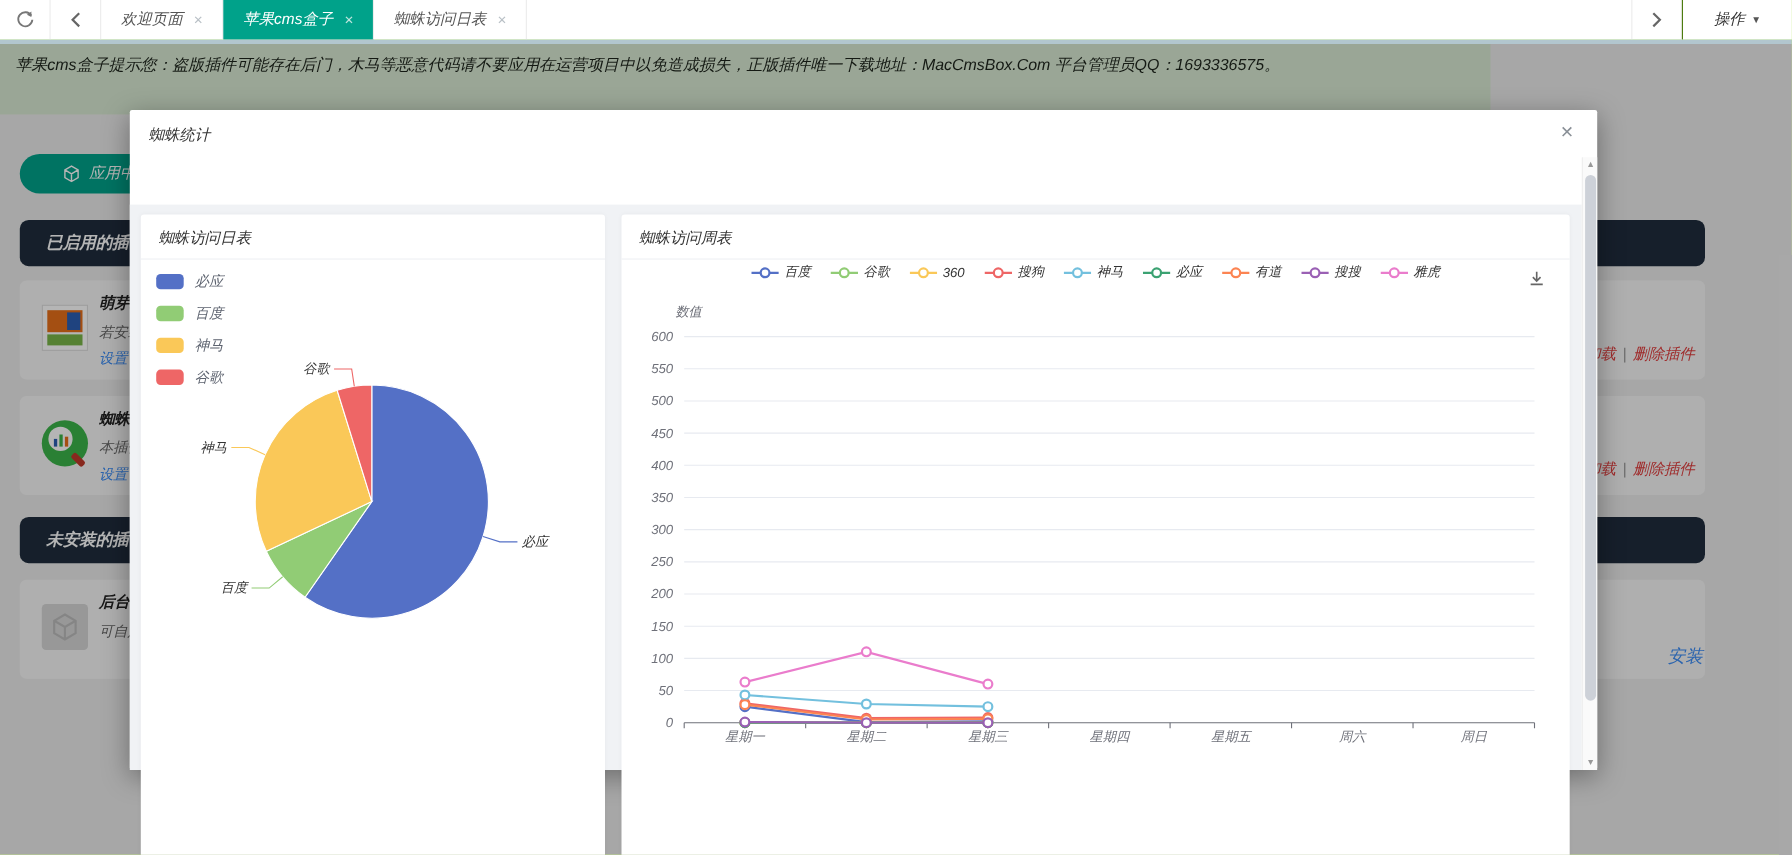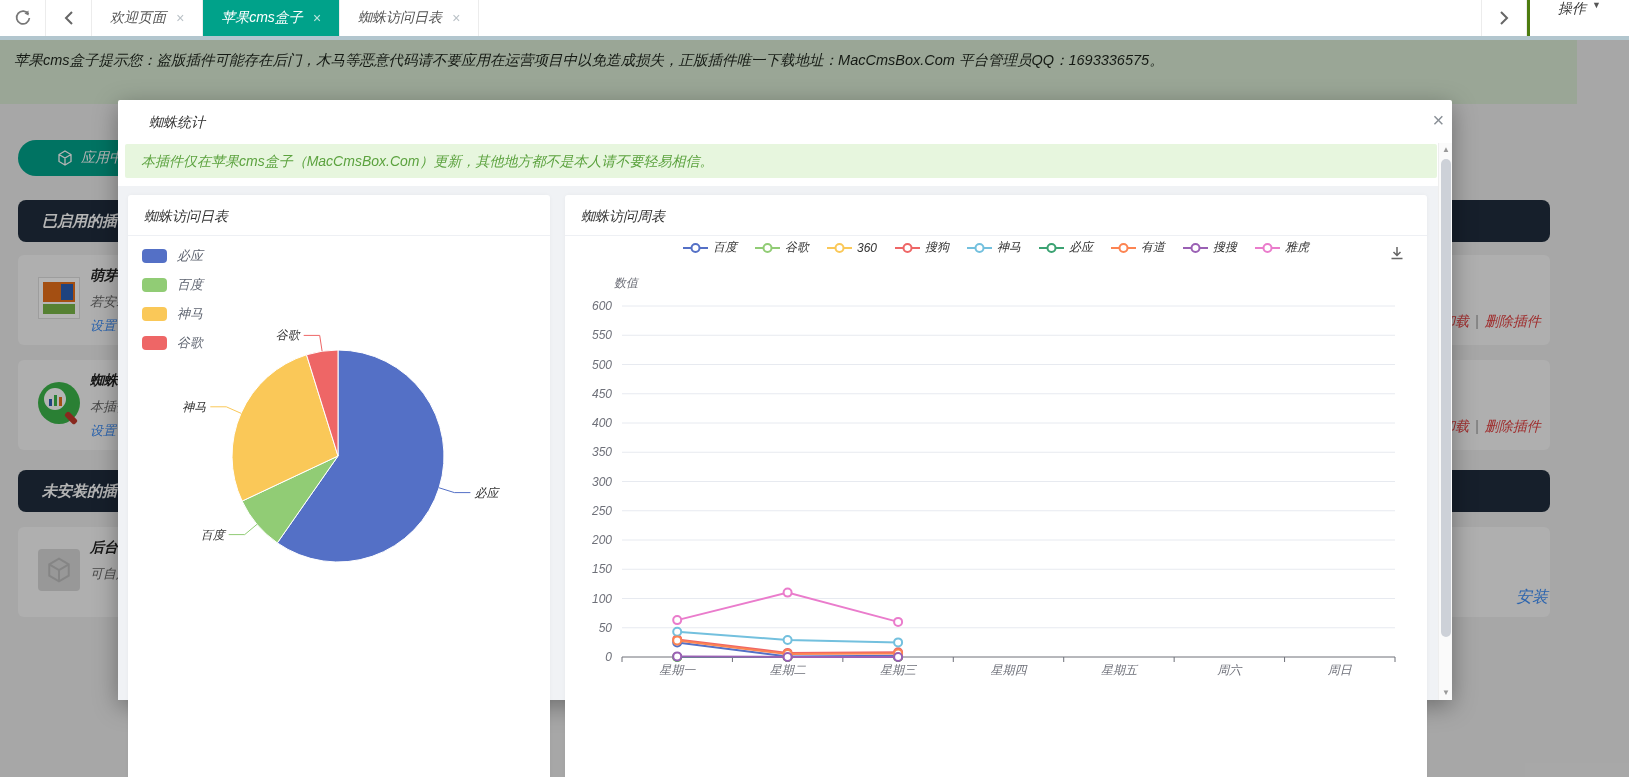--- a/index.html
+++ b/index.html
@@ -7,27 +7,27 @@
   #app { position:relative; width:1629px; height:777px; overflow:hidden; background:#bef264;font-style:italic; }
 
   
   .tabbar { position:absolute; left:0; top:0; width:1629px; height:36px; background:#fff; z-index:60; display:flex; align-items:stretch; }
   .tb-btn { width:46px; display:flex; align-items:center; justify-content:center; border-right:1px solid #ececec; cursor:pointer; color:#777; }
   .tab { display:flex; align-items:center; padding:0 18px; border-right:1px solid #ececec; font-size:14px; color:#555; cursor:pointer; white-space:nowrap; }
   .tab .tab-close { margin-left:10px; color:#b9c0c6; font-size:14px; }
   .tab.active { background:#00a28a; color:#fff; }
   .tab.active .tab-close { color:#bfe6de; }
   .tb-right { margin-left:auto; display:flex; align-items:stretch; }
-  .tb-action { display:flex; align-items:flex-start; padding:0 28px; font-size:14px; color:#333; border-left:3px solid #4d7c0f; cursor:pointer; }
+  .tb-action { display:flex; align-items:center; padding:0 28px; font-size:14px; color:#333; border-left:1px solid #4d7c0f; cursor:pointer; }
   .tb-action .caret { font-size:9px; color:#555; margin-left:6px; }
   .tab-underline { position:absolute; left:0; top:36px; width:1629px; height:4px; background:#b2c6ce; z-index:60; }
 
   
   .bgpage { position:absolute; left:0; top:40px; width:1629px; height:737px; z-index:1; background:#ececec; }
-  .warnbar { position:absolute; left:0; top:0; width:1577px; height:64px; background:#d9ead3; color:#1d241c; font-size:14.5px; padding:9px 14px; line-height:23px; }
+  .warnbar { position:absolute; left:0; top:0; width:1355px; height:64px; background:#d9ead3; color:#1d241c; font-size:14.5px; padding:9px 14px; line-height:23px; }
   .appcenter-btn { position:absolute; left:18px; top:100px; width:158px; height:36px; background:#00a28a; border-radius:18px; color:#fff; font-size:14px; display:flex; align-items:center; justify-content:center; gap:8px; cursor:pointer; }
   .sec-header { position:absolute; left:18px; width:1532px; height:42px; background:#1f2d3d; border-radius:8px; color:#fff; font-size:15px; font-weight:bold; line-height:42px; padding-left:24px; }
   .plug-card { position:absolute; left:18px; width:1532px; height:90px; background:#f7f7f7; border-radius:6px; }
   .plug-icon { position:absolute; left:20px; top:22px; width:42px; height:42px; }
   .plug-title { position:absolute; left:72px; top:12px; font-size:14px; font-weight:bold; color:#222; white-space:nowrap; }
   .plug-desc { position:absolute; left:72px; top:38px; font-size:13px; color:#666; white-space:nowrap; }
   .plug-settings { position:absolute; left:72px; top:62px; font-size:13px; color:#3d8df5; cursor:pointer; }
   .plug-links { position:absolute; left:1423px; top:58px; font-size:14px; color:#e03e3e; white-space:nowrap; }
   .plug-links .sep { color:#999; margin:0 6px; }
   .plug-links span { cursor:pointer; }
@@ -39,21 +39,21 @@
   .icon2 { background:#3cb54a; border-radius:50%; position:relative; }
   .icon2 .lens { position:absolute; left:6px; top:6px; width:22px; height:22px; background:#fff; border-radius:50%; display:flex; align-items:flex-end; justify-content:center; gap:2px; padding-bottom:4px; }
   .icon2 .lens i { display:block; width:3px; background:#2d5fb3; }
   .icon2 .handle { position:absolute; right:2px; bottom:3px; width:14px; height:6px; background:#c0392b; transform:rotate(45deg); border-radius:2px; }
   .icon3 { background:#d6d6d6; border-radius:4px; display:flex; align-items:center; justify-content:center; color:#bdbdbd; }
 
   .dim { position:absolute; left:0; top:40px; width:1629px; height:737px; background:rgba(0,0,0,0.29); z-index:5; }
 
   
   .modal { position:absolute; left:118px; top:100px; width:1334px; height:600px; background:#fff; z-index:20; box-shadow:0 6px 24px rgba(0,0,0,0.35); border-radius:2px; }
-  .modal-head { position:absolute; left:0; top:0; width:100%; height:61px;margin-left:14px; }
+  .modal-head { position:absolute; left:0; top:0; width:100%; height:61px; }
   .modal-title { position:absolute; left:17px; top:14px; font-size:14px; color:#333; }
   .modal-close { position:absolute; right:22px; top:10px; font-size:20px; color:#8a9097; cursor:pointer; line-height:20px; }
   .modal-alert { position:absolute; left:7px; top:44px; right:15px; height:34px; background:#e7f6de; color:#5ba23e; font-size:14px; line-height:34px; padding-left:16px; border-radius:2px; }
   .modal-contentbg { position:absolute; left:0; top:86px; right:14px; bottom:0; background:#f0f2f5; }
   .card { position:absolute; top:95px; height:607px; background:#fff; border-radius:3px; box-shadow:0 0 4px rgba(0,0,0,0.04); }
   .card-pie { left:10px; width:422px; }
   .card-line { left:447px; width:862px;padding-left:32px; }
   .card-title { position:absolute; left:16px; top:13px; font-size:14px; color:#333; }
   .card-divider { position:absolute; left:0; top:40px; width:100%; height:1px; background:#eef0f4; }
 
@@ -181,23 +181,20 @@
       <div class="plug-install">安装</div>
     </div>
   </div>
 
   <div class="dim"></div>
 
   <div class="modal">
     <div class="modal-head">
       <span class="modal-title">蜘蛛统计</span>
       <span class="modal-close">×</span>
-    </div>
-    <div class="modal-alert">
-      <span>本插件仅在苹果cms盒子（MacCmsBox.Com）更新，其他地方都不是本人请不要轻易相信。</span>
     </div>
     <div class="modal-contentbg"></div>
 
     <div class="card card-pie">
       <div class="card-title">蜘蛛访问日表</div>
       <div class="card-divider"></div>
       <div class="pie-legend" id="pie-legend">
           <div class="plg-item">
             <span class="plg-swatch" style="background: rgb(84, 112, 198);"></span>
             <span class="plg-label">必应</span>

